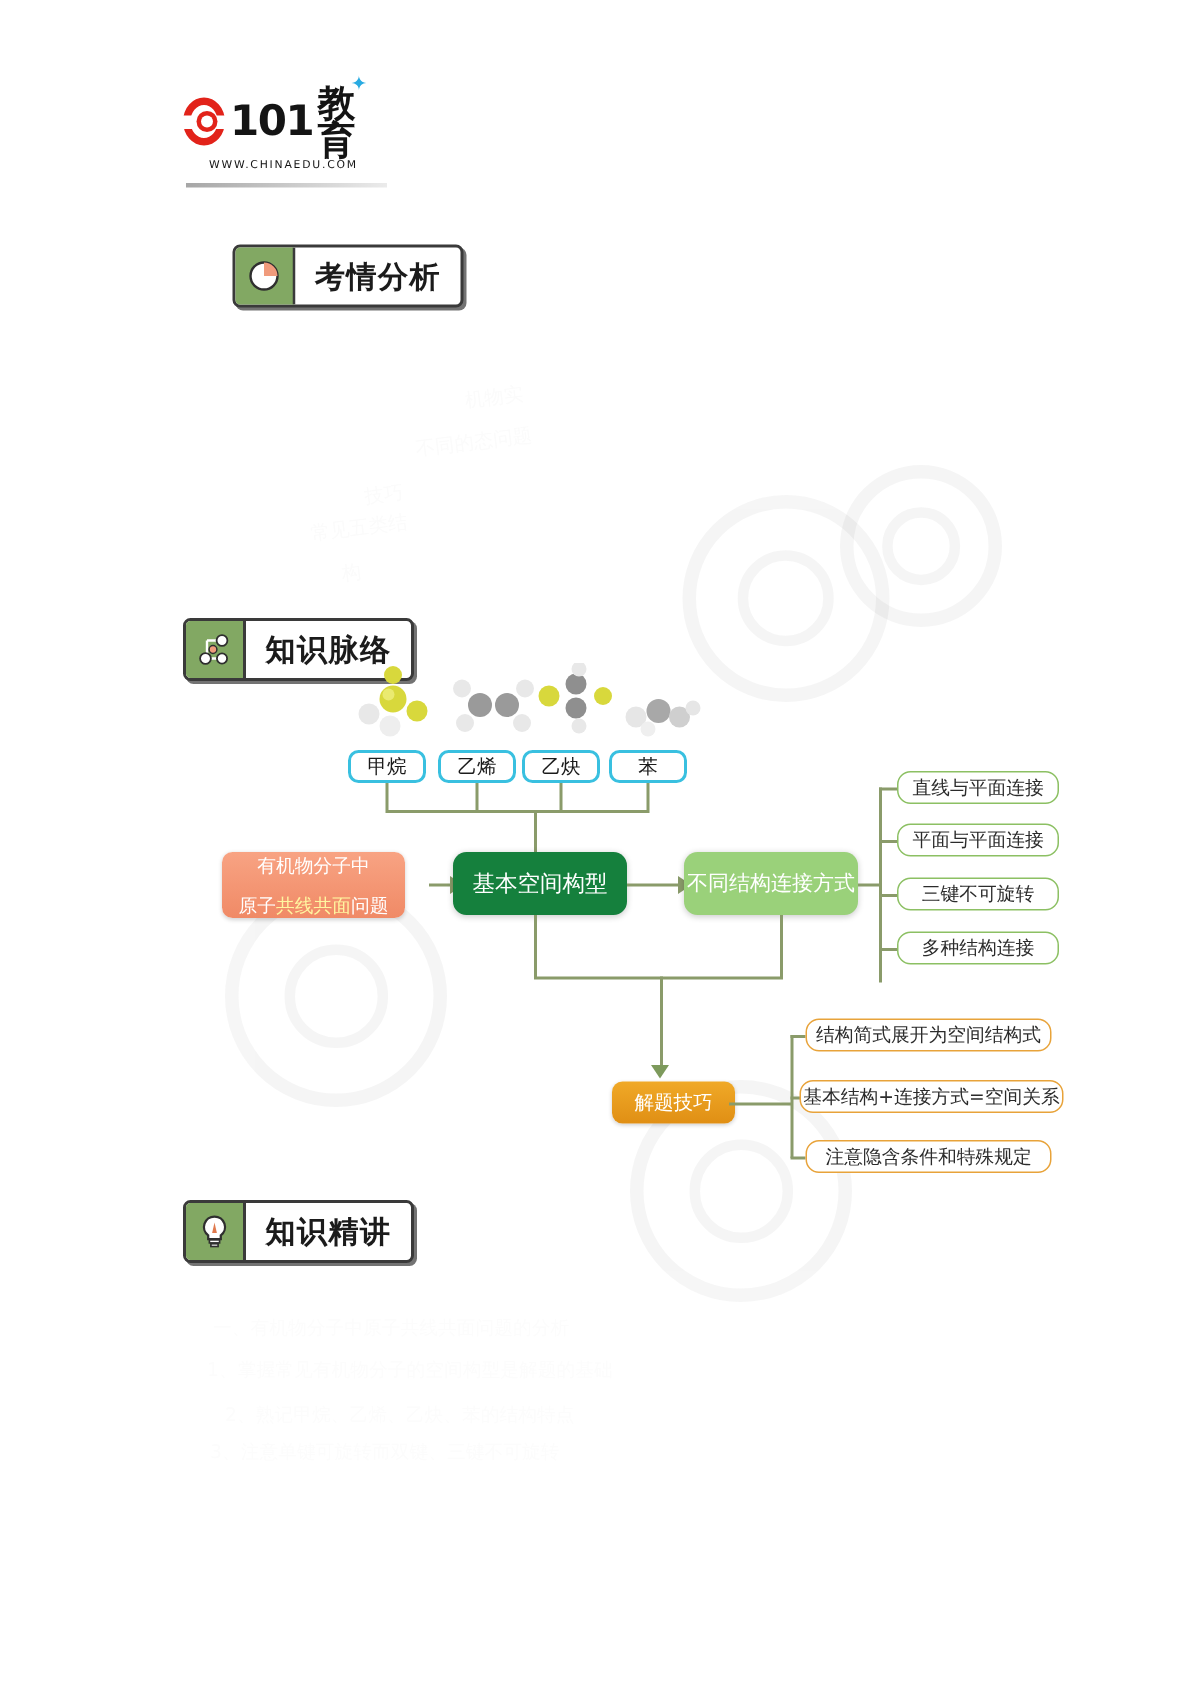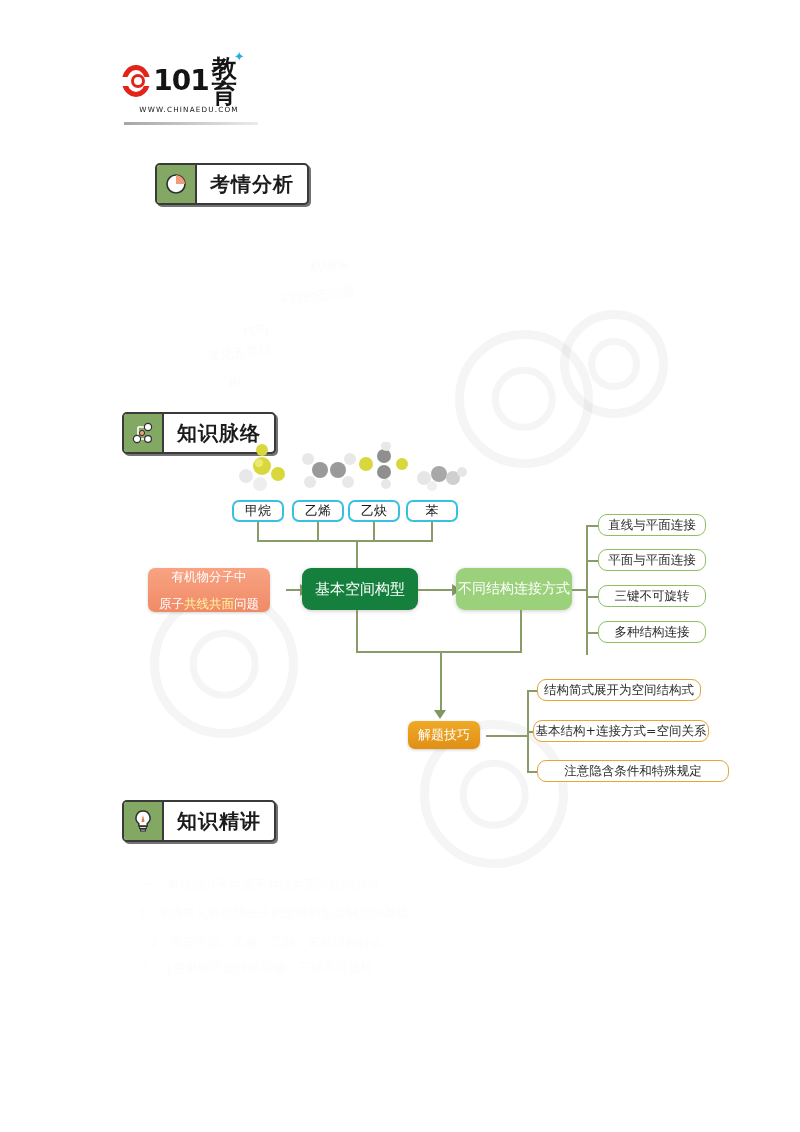--- a/index.html
+++ b/index.html
@@ -219,31 +219,31 @@
     <div class="node n-gsub" style="left:598px;top:109px;width:108px;">平面与平面连接</div>
     <div class="node n-gsub" style="left:598px;top:145px;width:108px;">三键不可旋转</div>
     <div class="node n-gsub" style="left:598px;top:181px;width:108px;">多种结构连接</div>
 
     <div class="ln lnv" style="left:356px;top:170px;height:42px;"></div>
     <div class="ln lnv" style="left:520px;top:170px;height:42px;"></div>
     <div class="ln lnh" style="left:356px;top:211px;width:166px;"></div>
     <div class="ln lnv" style="left:440px;top:211px;height:62px;"></div>
     <div class="arrow ar-d" style="left:434px;top:270px;"></div>
 
-    <div class="node n-oclr" style="left:408px;top:281px;width:72px;height:28px;">解题技巧</div>
+    <div class="node n-oclr" style="left:408px;top:281px;width:82px;height:28px;">解题技巧</div>
 
     <div class="ln lnh" style="left:486px;top:295px;width:42px;"></div>
     <div class="ln lnv" style="left:527px;top:250px;height:82px;"></div>
     <div class="ln lnh" style="left:527px;top:250px;width:10px;"></div>
     <div class="ln lnh" style="left:527px;top:291px;width:10px;"></div>
     <div class="ln lnh" style="left:527px;top:331px;width:10px;"></div>
 
     <div class="node n-osub" style="left:537px;top:239px;width:164px;">结构简式展开为空间结构式</div>
     <div class="node n-osub" style="left:533px;top:280px;width:176px;">基本结构+连接方式=空间关系</div>
-    <div class="node n-osub" style="left:537px;top:320px;width:192px;">注意隐含条件和特殊规定</div>
+    <div class="node n-osub" style="left:537px;top:320px;width:164px;">注意隐含条件和特殊规定</div>
   </div>
 
   <div class="sec" style="left:122px;top:800px;">
     <div class="ic">
       <svg width="22" height="24" viewBox="0 0 22 24">
         <path d="M11 2 a7 7 0 0 1 4.2 12.6 V17 H6.8 V14.6 A7 7 0 0 1 11 2 Z" fill="#fff" stroke="#2f2f2f" stroke-width="1.5"></path>
         <rect x="7.6" y="17.6" width="6.8" height="2" fill="#fff" stroke="#2f2f2f" stroke-width="1.1"></rect>
         <rect x="8.6" y="20.2" width="4.8" height="1.8" fill="#fff" stroke="#2f2f2f" stroke-width="1.1"></rect>
         <path d="M11 6 L12.6 13 H9.4 Z" fill="#e07a4e"></path>
       </svg>

